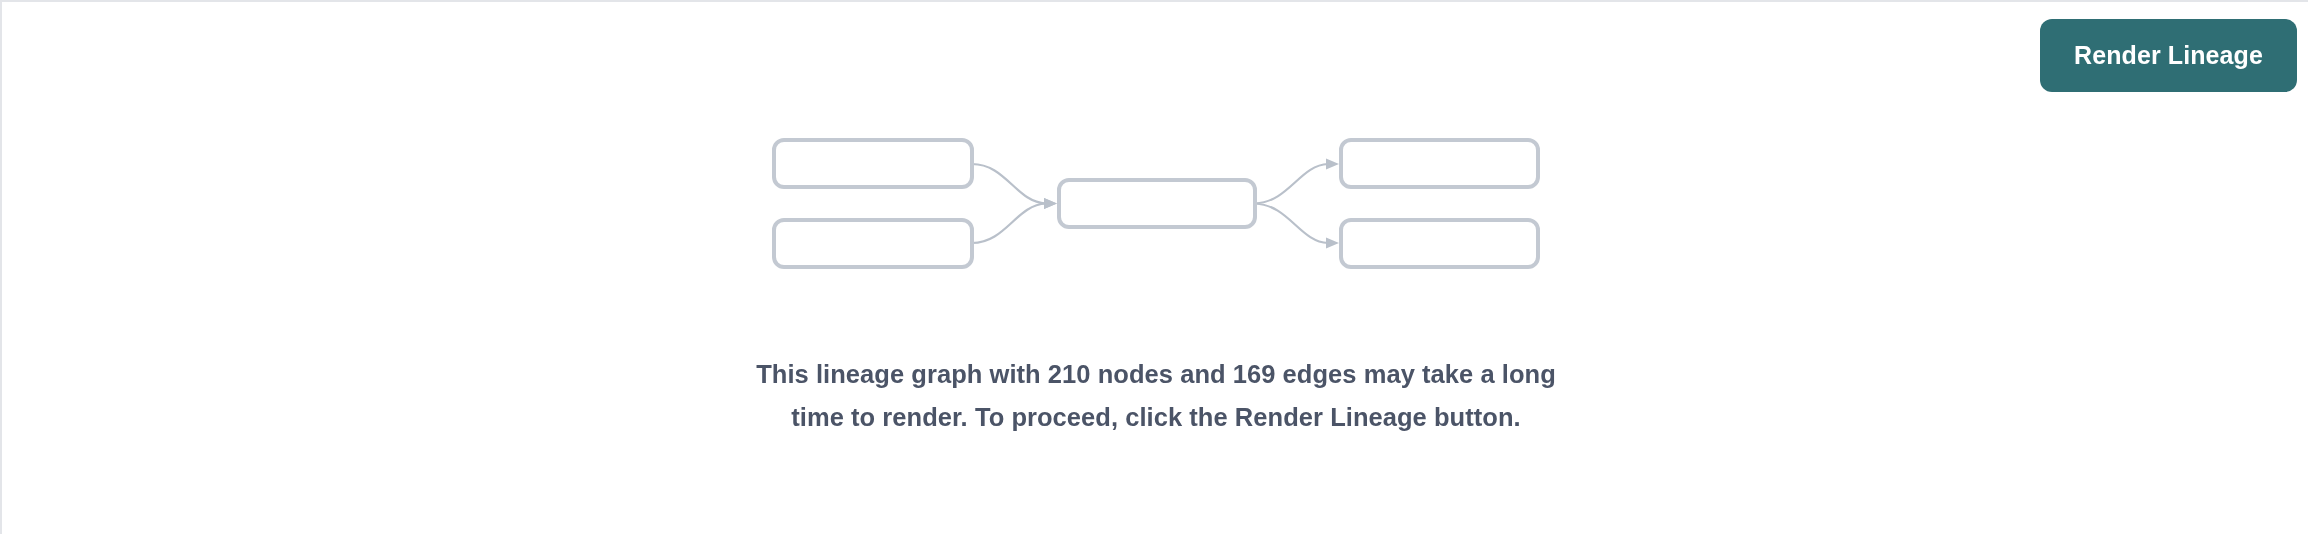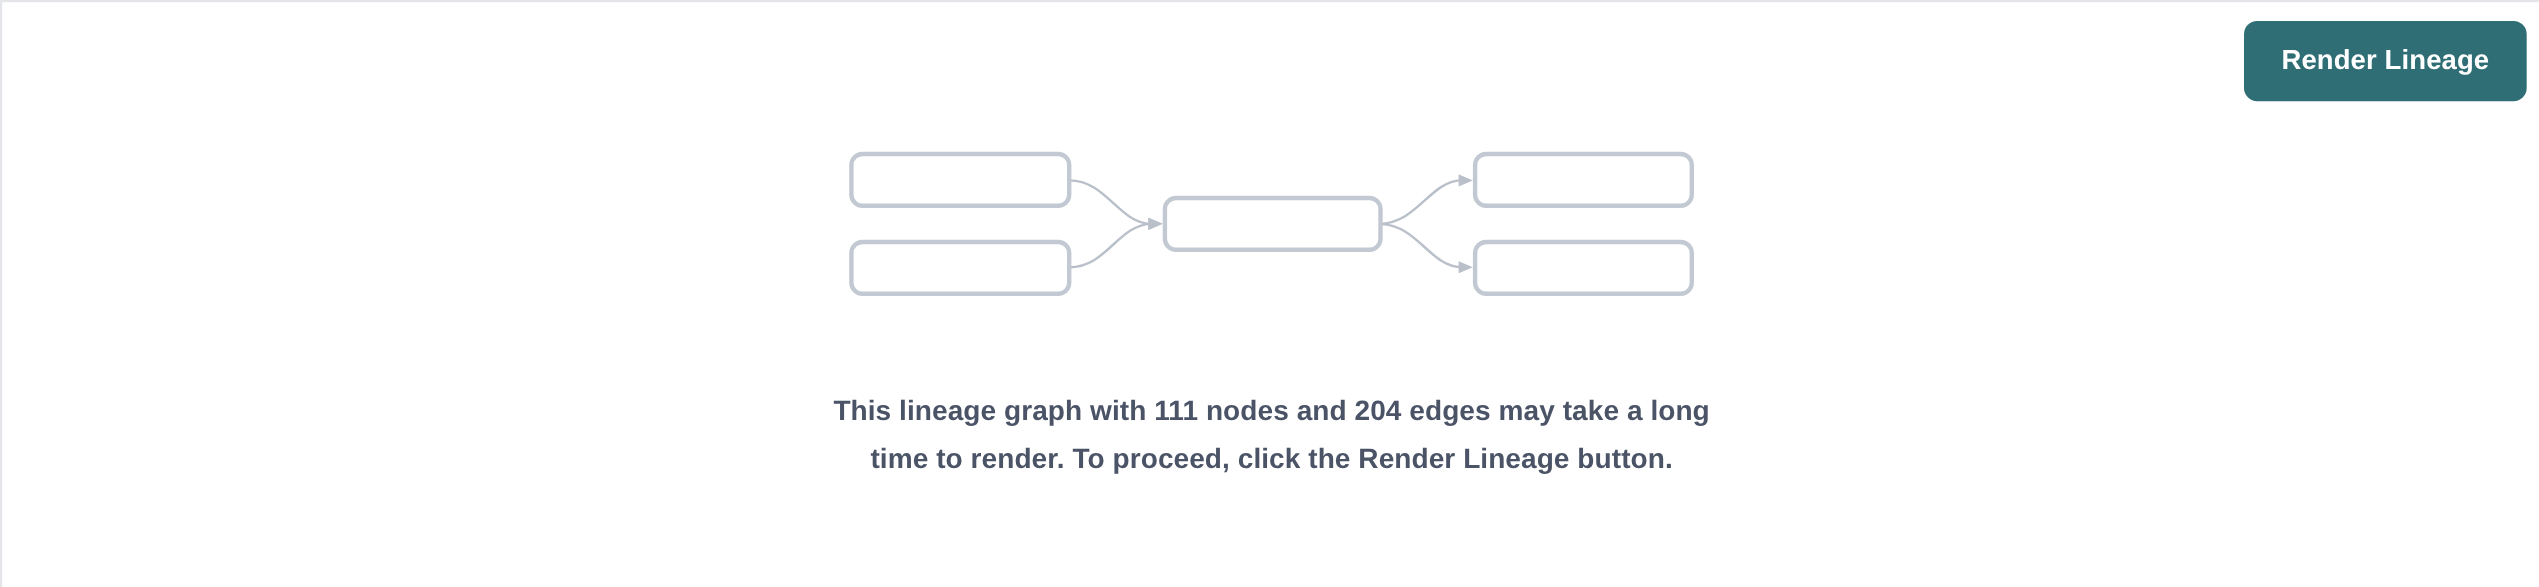--- a/index.html
+++ b/index.html
@@ -145,16 +145,16 @@
         </g>
 
         <rect class="node-box" x="30" y="18" width="198" height="47" rx="10" ry="10"></rect>
         <rect class="node-box" x="30" y="98" width="198" height="47" rx="10" ry="10"></rect>
         <rect class="node-box" x="315" y="58" width="196" height="47" rx="10" ry="10"></rect>
         <rect class="node-box" x="597" y="18" width="197" height="47" rx="10" ry="10"></rect>
         <rect class="node-box" x="597" y="98" width="197" height="47" rx="10" ry="10"></rect>
       </svg>
     </div>
 
-    <p class="empty-state-message">This lineage graph with 111 nodes and 204 edges may take a long time to render. To proceed, click the Render Lineage button.</p>
+    <p class="empty-state-message">This lineage graph with 210 nodes and 169 edges may take a long time to render. To proceed, click the Render Lineage button.</p>
 
   </div>
 </div>
 
 </body></html>

